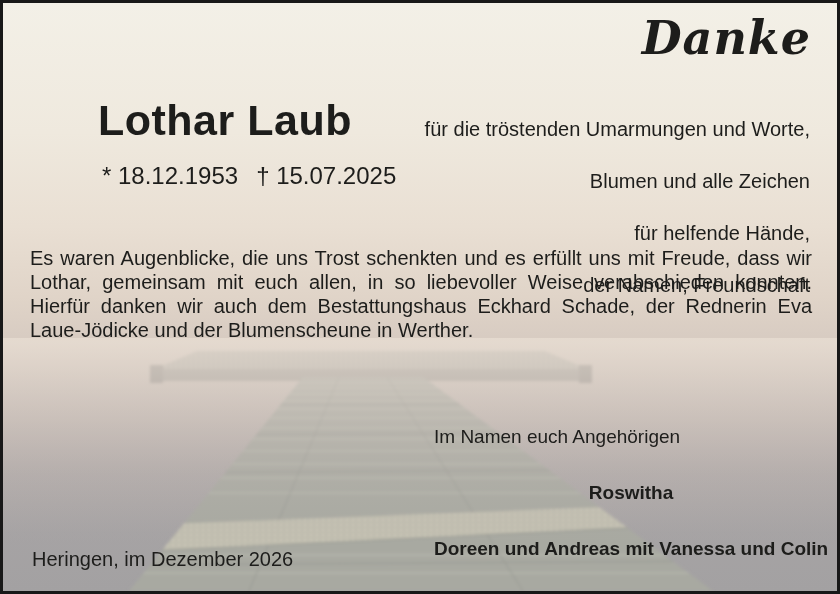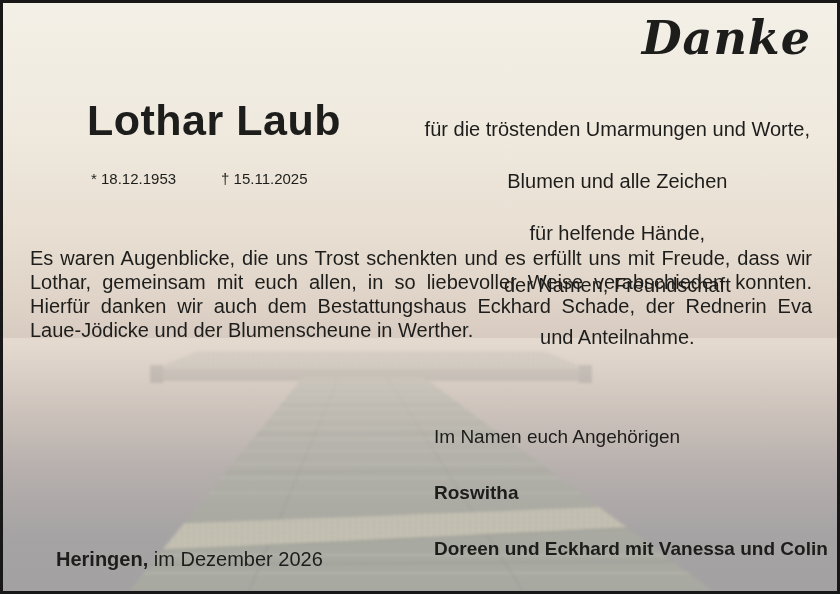--- a/index.html
+++ b/index.html
@@ -26,37 +26,37 @@
     color:#1d1d1b;
   }
   .photo{position:absolute;left:0;top:0;width:834px;height:588px;pointer-events:none;}
   .txt{position:absolute;white-space:pre-line;}
   .danke{
     top:8px;right:26px;
     font-family:"DejaVu Serif","Liberation Serif",serif;
     font-style:italic;font-weight:bold;
     font-size:46px;letter-spacing:1px;
   }
-  .name-block{left:84px;top:76px;}
+  .name-block{left:95px;top:76px;}
   .deceased-name{font-size:43px;font-weight:bold;letter-spacing:0.5px;line-height:1.1;}
-  .dates{display:flex;gap:45px;margin-top:8px;padding-left:4px;font-size:15px;}
+  .dates{display:flex;gap:18px;margin-top:0;padding-left:4px;font-size:24px;}
   .thanks-col{
     top:87px;right:27px;
-    text-align:center;
+    text-align:right;
     font-size:20px;line-height:26px;
   }
   .body-par{
     left:27px;top:243px;width:782px;
     font-size:20px;line-height:24px;
     text-align:justify;
   }
   .closing{left:431px;top:392px;font-size:19px;line-height:28px;}
-  .closing .bold{font-weight:bold;}
+  .closing .bold{font-weight:bold;text-align:center;}
   .place-date{left:29px;top:545px;font-size:20px;}
-  .place-date b{font-weight:bold;margin-left:24px;}
+  .place-date b{font-weight:normal;}
 </style>
 </head>
 <body>
 
 <div class="card">
 
   <svg class="photo" width="834" height="588" viewBox="0 0 834 588" aria-hidden="true">
     <defs>
       <filter id="blur1" x="-5%" y="-5%" width="110%" height="110%">
         <feGaussianBlur stdDeviation="1.7"></feGaussianBlur>
@@ -120,36 +120,35 @@
 
     <rect x="0" y="335" width="834" height="253" fill="url(#fogv)"></rect>
   </svg>
 
   <div class="txt danke">Danke</div>
 
   <div class="txt name-block">
     <div class="deceased-name">Lothar Laub</div>
     <div class="dates">
       <span>* 18.12.1953</span>
-      <span>† 15.11.2025</span>
+      <span>† 15.07.2025</span>
     </div>
   </div>
 
   <div class="txt thanks-col">
     <div>für die tröstenden Umarmungen und Worte,</div>
     <div>Blumen und alle Zeichen</div>
     <div>für helfende Hände,</div>
     <div>der Namen, Freundschaft</div>
-    <div>und Anteilnahme.</div>
   </div>
 
   <div class="txt body-par">Es waren Augenblicke, die uns Trost schenkten und es erfüllt uns mit Freude, dass wir Lothar, gemeinsam mit euch allen, in so liebevoller Weise verabschieden konnten. Hierfür danken wir auch dem Bestattungshaus Eckhard Schade, der Rednerin Eva Laue-Jödicke und der Blumenscheune in Werther.</div>
 
   <div class="txt closing">
     <div>Im Namen euch Angehörigen</div>
     <div class="bold">Roswitha</div>
-    <div class="bold">Doreen und Eckhard mit Vanessa und Colin</div>
+    <div class="bold">Doreen und Andreas mit Vanessa und Colin</div>
     <div class="bold">Nadine und André mit Neo</div>
   </div>
 
   <div class="txt place-date"><b>Heringen,</b><span> im Dezember 2026</span></div>
 
 </div>
 
 </body></html>

